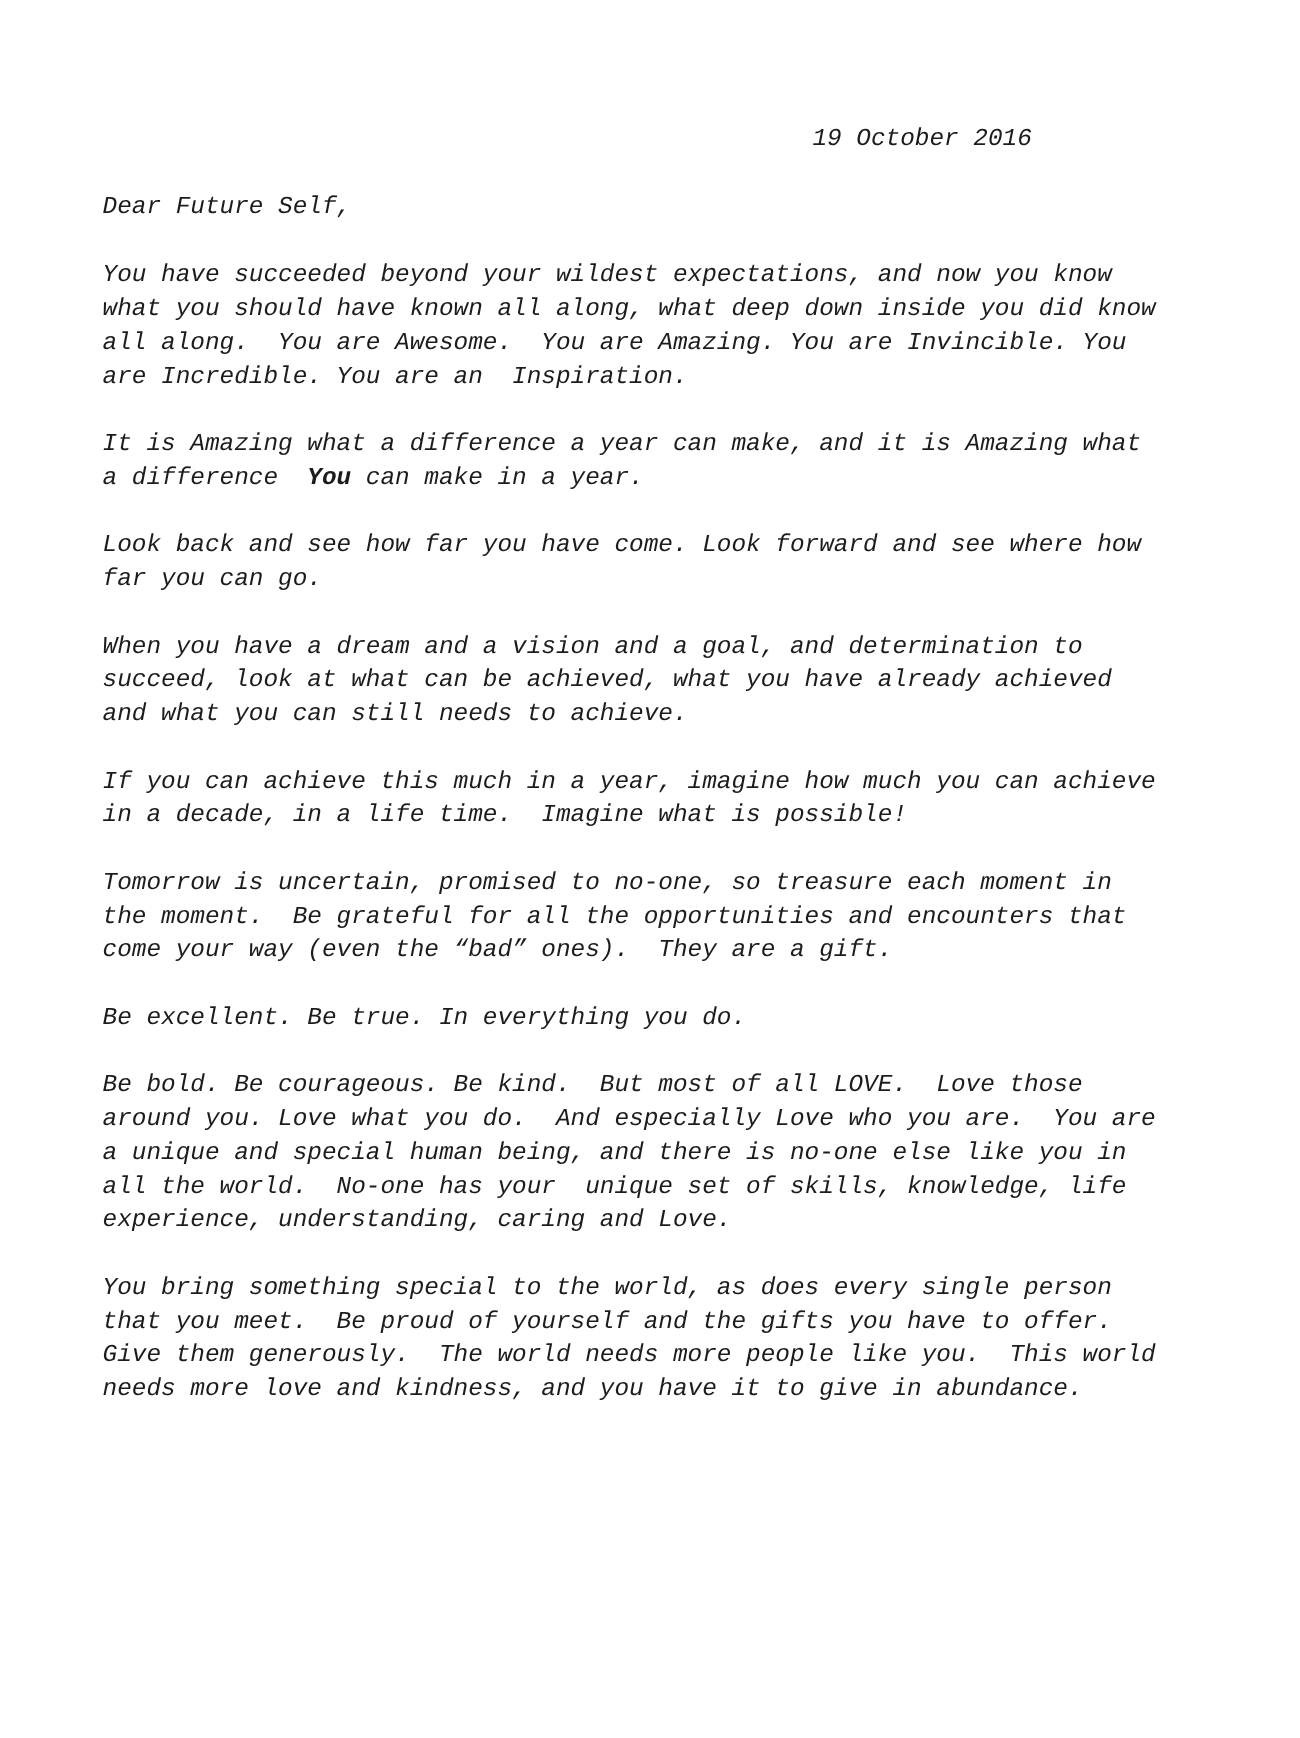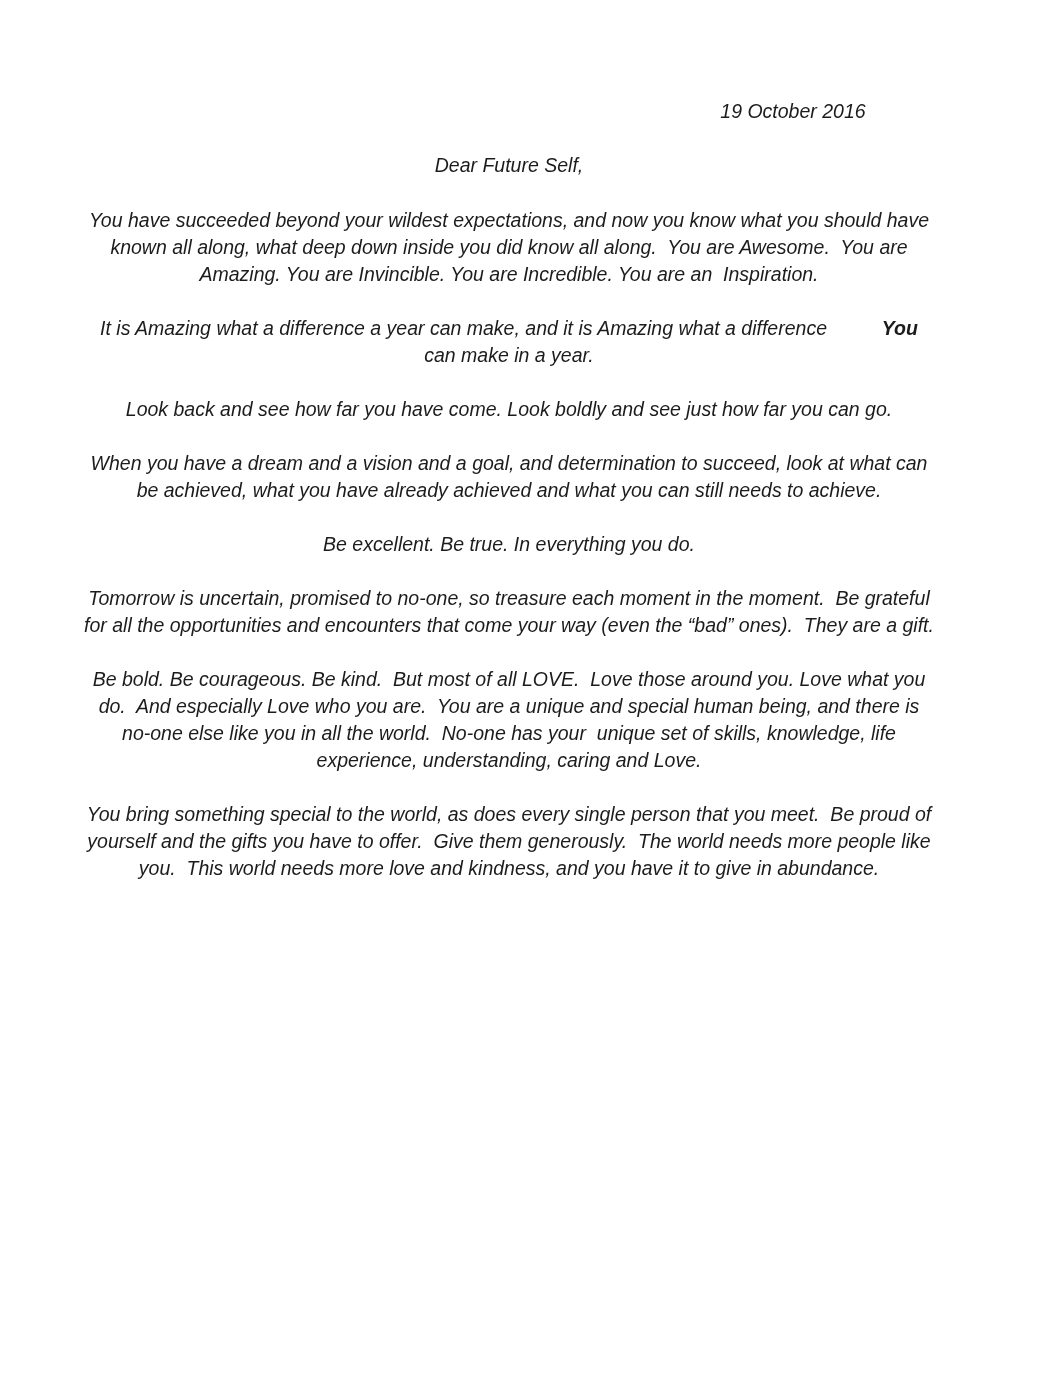--- a/index.html
+++ b/index.html
@@ -6,55 +6,54 @@
     margin: 0;
     padding: 0;
     background: #ffffff;
   }
   .page {
     width: 1040px;
     height: 1188px;
     box-sizing: border-box;
     background: #ffffff;
     padding: 98px 104px 30px 82px;
-    font-family: Liberation Sans, sans-serif;
+    font-family: Liberation Mono, monospace;
     font-style: italic;
     font-size: 19.5px;
     line-height: 27px;
     color: #1c1c1c;
     overflow: hidden;
-    text-align: center;
   }
   .date {
     margin: 0 0 27px 0;
     padding-left: 66.5%;
     white-space: pre-wrap;
   }
   .salutation {
     margin: 0 0 28px 0;
     white-space: pre-wrap;
   }
   .para {
     margin: 0 0 27px 0;
     white-space: pre-wrap;
   }
   .bold {
     font-weight: bold;
-    margin-left: 44px;
   }
 </style>
 </head>
 <body>
 
 <div class="page">
   <p class="date">19 October 2016</p>
   <p class="salutation">Dear Future Self,</p>
   <div class="body">
       <p class="para"><span>You have succeeded beyond your wildest expectations, and now you know what you should have known all along, what deep down inside you did know all along.  You are Awesome.  You are Amazing. You are Invincible. You are Incredible. You are an  Inspiration.</span></p>
       <p class="para"><span>It is Amazing what a difference a year can make, and it is Amazing what a difference  </span><span class="bold">You</span><span> can make in a year.</span></p>
-      <p class="para"><span>Look back and see how far you have come. Look boldly and see just how far you can go.</span></p>
+      <p class="para"><span>Look back and see how far you have come. Look forward and see where how far you can go.</span></p>
       <p class="para"><span>When you have a dream and a vision and a goal, and determination to succeed, look at what can be achieved, what you have already achieved and what you can still needs to achieve.</span></p>
+      <p class="para"><span>If you can achieve this much in a year, imagine how much you can achieve in a decade, in a life time.  Imagine what is possible!</span></p>
+      <p class="para"><span>Tomorrow is uncertain, promised to no-one, so treasure each moment in the moment.  Be grateful for all the opportunities and encounters that come your way (even the “bad” ones).  They are a gift.</span></p>
       <p class="para"><span>Be excellent. Be true. In everything you do.</span></p>
-      <p class="para"><span>Tomorrow is uncertain, promised to no-one, so treasure each moment in the moment.  Be grateful for all the opportunities and encounters that come your way (even the “bad” ones).  They are a gift.</span></p>
       <p class="para"><span>Be bold. Be courageous. Be kind.  But most of all LOVE.  Love those around you. Love what you do.  And especially Love who you are.  You are a unique and special human being, and there is no-one else like you in all the world.  No-one has your  unique set of skills, knowledge, life experience, understanding, caring and Love.</span></p>
       <p class="para"><span>You bring something special to the world, as does every single person that you meet.  Be proud of yourself and the gifts you have to offer.  Give them generously.  The world needs more people like you.  This world needs more love and kindness, and you have it to give in abundance.</span></p>
     </div>
 </div>
 
 </body></html>

